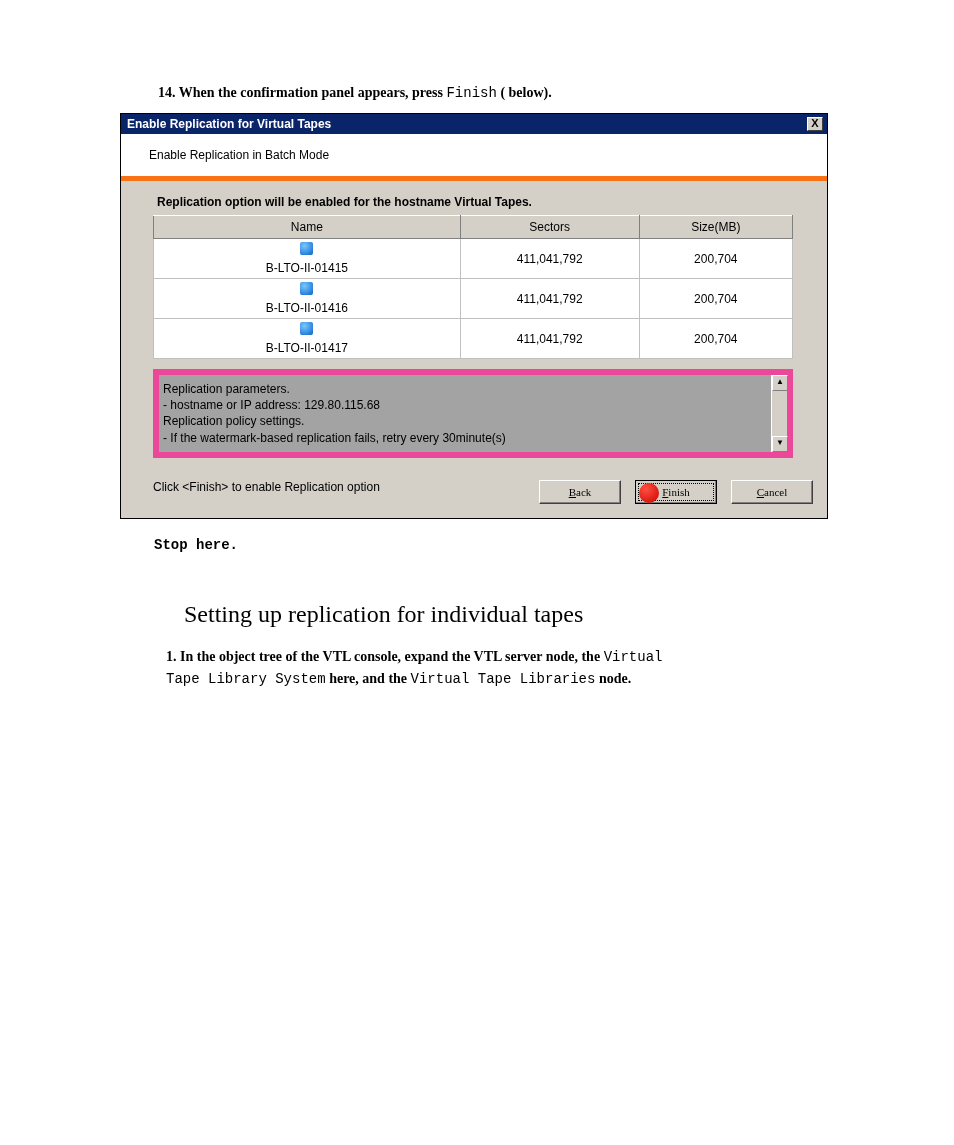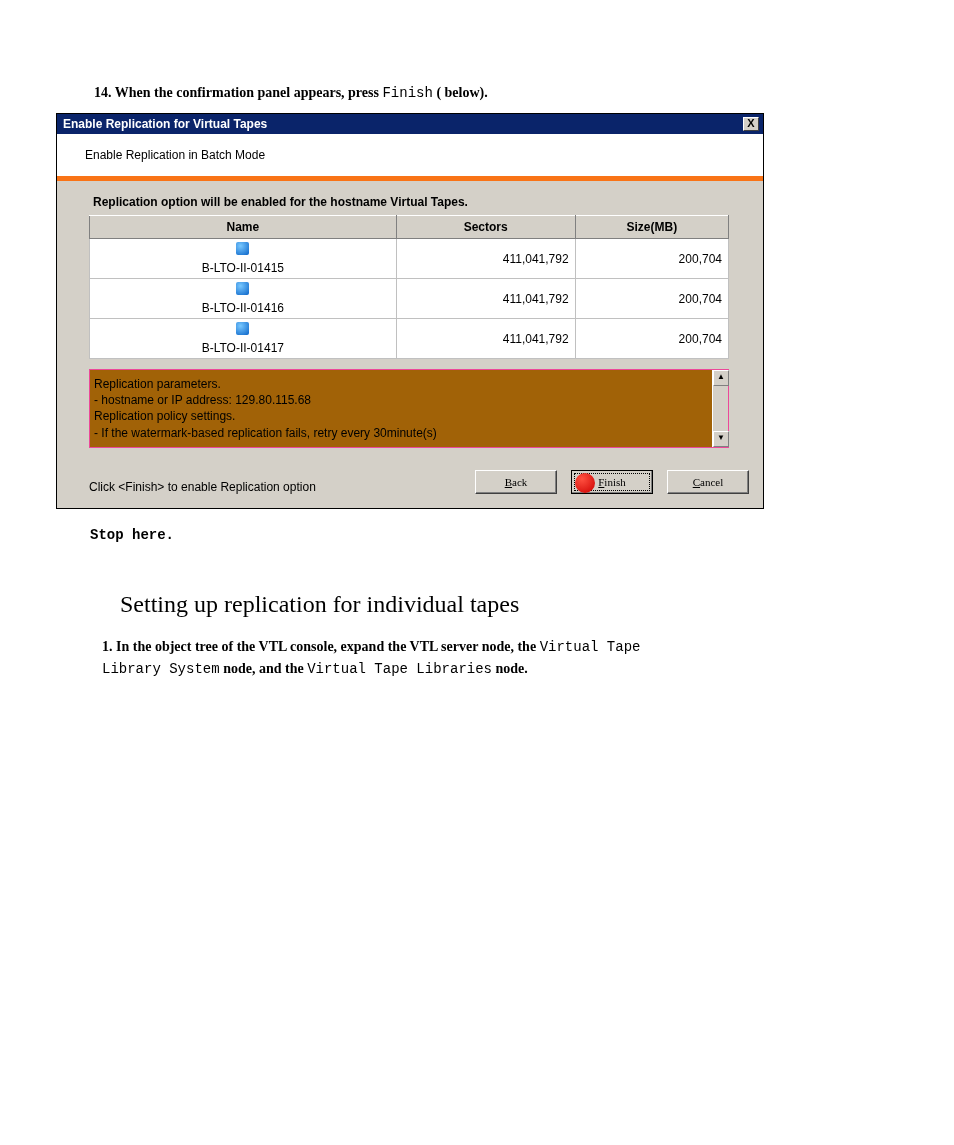--- a/index.html
+++ b/index.html
@@ -6,21 +6,21 @@
   body {
     margin: 0;
     padding: 0;
     background: #fff;
     font-family: Georgia, 'Times New Roman', serif;
     font-size: 14px;
     color: #000;
   }
   .page {
     width: 810px;
-    padding: 85px 120px 60px 56px;
+    padding: 85px 120px 60px 120px;
   }
   .step-line {
     font-family: Georgia, serif;
     font-weight: bold;
     font-size: 14px;
     margin-bottom: 12px;
     margin-left: 38px;
   }
   .step-num { display: inline; }
   .step-txt { display: inline; }
@@ -76,46 +76,46 @@
   }
   table.tapes {
     width: 640px;
     border-collapse: collapse;
     background: #fff;
     font-size: 12px;
     border: 1px solid #808080;
   }
   table.tapes th {
     background: #d4d0c8;
-    font-weight: bold;
+    font-weight: normal;
     border: 1px solid #808080;
     padding: 4px 6px;
     text-align: center;
     font-size: 12px;
     border-top: 1px solid #fff;
   }
   table.tapes td {
     border: 1px solid #c0c0c0;
     padding: 3px 6px;
     font-size: 12px;
   }
   .cell-name { display: flex; align-items: center; gap: 6px; flex-direction: column; }
   .disk-icon {
     width: 13px; height: 13px;
     background: radial-gradient(circle at 35% 30%, #78c8ff, #0a64c8);
     border-radius: 2px;
   }
-  td.num { text-align: right; margin-top: 16px; }
+  td.num { text-align: center; margin-top: 16px; }
 
   .params-wrap {
     margin-top: 10px;
     width: 640px;
     display: flex;
-    border: 1px solid #ec4899;
-    background: #a16207;
+    border: 6px solid #ec4899;
+    background: #a3a3a3;
   }
   .params {
     flex: 1;
     padding: 6px 8px 6px 4px;
     font-size: 12px;
     line-height: 1.35;
   }
   .scroll-col {
     width: 16px;
     background: #d4d0c8;
@@ -133,21 +133,21 @@
     font-size: 8px;
     text-align: center;
     line-height: 12px;
     cursor: pointer;
   }
 
   .button-row {
     margin-top: 22px;
     padding: 0 14px 14px 32px;
     display: flex;
-    align-items: flex-end;
+    align-items: flex-start;
   }
   .hint-text {
     flex: 1;
     font-size: 12px;
   }
   .win-btn {
     width: 82px;
     height: 24px;
     margin-left: 14px;
     background: #d4d0c8;
@@ -288,18 +288,18 @@
   </div>
 
   <div class="stop-here">Stop here.</div>
 
   <h2 class="sect">Setting up replication for individual tapes</h2>
 
   <div class="step2">
     <span>1.</span>
     <span>In the object tree of the VTL console, expand the VTL server node, the </span>
     <span class="mono">Virtual Tape Library System</span>
-    <span> node, and the </span>
+    <span> here, and the </span>
     <span class="mono">Virtual Tape Libraries</span>
     <span> node.</span>
   </div>
 
 </div>
 
 </body></html>

